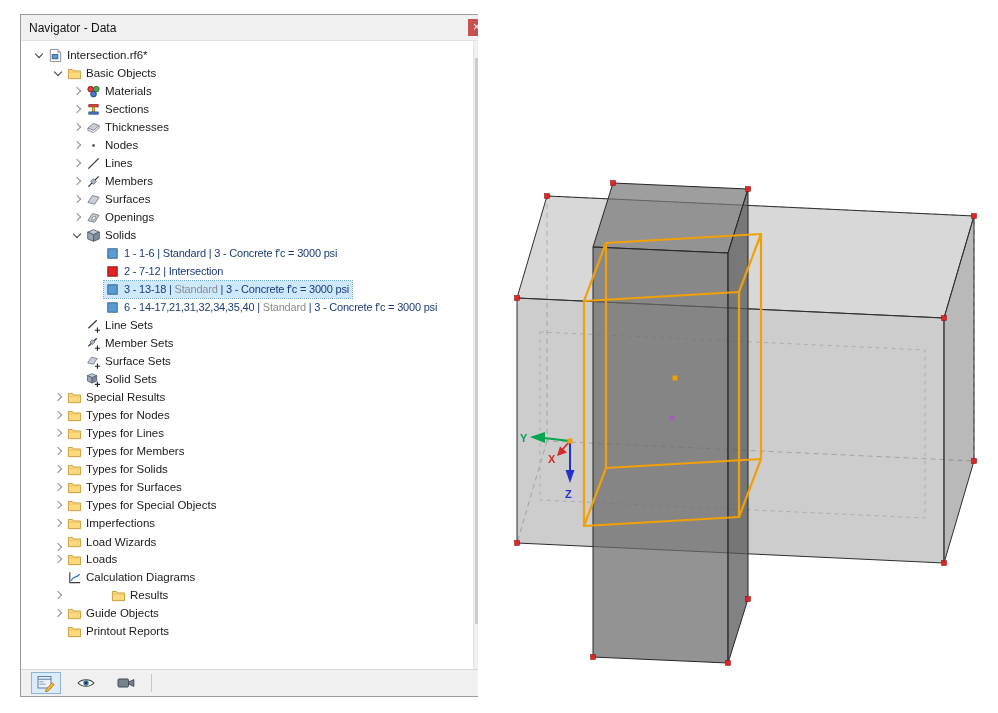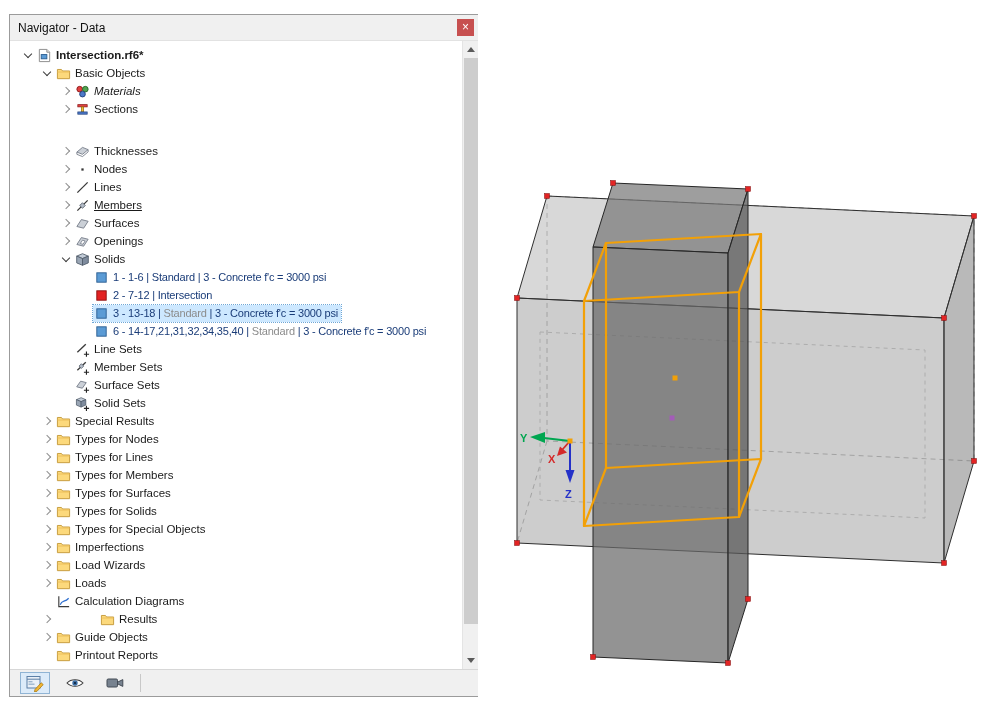--- a/index.html
+++ b/index.html
@@ -1,37 +1,37 @@
 <!DOCTYPE html>
 <html style="--selection-highlight: #F2A007; --node-marker: #E32424; --axis-x: #D42A2A; --axis-y: #00A650; --axis-z: #2431C8; --selected-row-bg: #CDE8FF; --object-text: #1A3C78; --solid-standard: #5B9BD5; --solid-intersection: #E32222; --close-button: #C75050;"><head>
 <meta charset="utf-8">
 <style>
   html,body{margin:0;padding:0}
   body{width:998px;height:713px;background:#fff;font-family:"Liberation Sans",sans-serif;position:relative;overflow:hidden}
 
   
-  .panel{position:absolute;left:9px;top:14px;width:470px;height:683px;background:#fff;
+  .panel{position:absolute;left:20px;top:14px;width:470px;height:683px;background:#fff;
          border:1px solid #9b9b9b;box-sizing:border-box;display:flex;flex-direction:column}
   .titlebar{flex:0 0 25px;background:#f0f0f0;border-bottom:1px solid #e2e2e2;display:flex;align-items:center;position:relative}
   .title{font-size:12px;color:#111;padding-left:8px}
   .closebtn{position:absolute;right:4px;top:4px;width:17px;height:17px;background:var(--close-button,#c75050);
             color:#fff;font-size:12px;line-height:16px;text-align:center;cursor:default}
   .treewrap{flex:1 1 auto;position:relative;overflow:hidden}
   .tree{position:absolute;top:0;bottom:0;left:0;right:16px;padding-top:5px;overflow:hidden}
   .trow{height:18px;display:flex;align-items:center;white-space:nowrap;font-size:11.5px;color:#1a1a1a}
   .chevbox{width:16px;flex:0 0 16px;display:flex;align-items:center;justify-content:center}
   .chev{display:inline-block;width:5px;height:5px;border-right:1.6px solid;border-bottom:1.6px solid}
   .chev.collapsed{color:#8f8f8f;transform:rotate(-45deg)}
   .chev.expanded{color:#3c3c3c;transform:rotate(45deg);margin-top:-2px}
   .tcontent{display:flex;align-items:center;height:17px;padding-right:3px}
   .tcontent.sel{background:var(--selected-row-bg,#cde8ff);outline:1px dotted #6FA7D6}
   .ticon{width:16px;height:16px;flex:0 0 16px;margin-right:4px;display:flex;align-items:center;justify-content:center}
   .ticon svg{width:15px;height:15px}
   .tlabel{color:inherit}
-  .tlabel.bold{font-weight:bold}
+  .tlabel.bold{font-weight:normal}
   .trow.obj .tlabel{color:var(--object-text,#1a3c78);font-size:11px;letter-spacing:-0.2px}
   .muted{color:#8c8c8c}
 
   
   .vscroll{position:absolute;top:0;right:0;width:16px;height:100%;background:#f0f0f0;border-left:1px solid #e4e4e4;box-sizing:border-box}
   .sb-btn{position:absolute;left:0;width:16px;height:17px;display:flex;align-items:center;justify-content:center}
   .sb-btn.up{top:0}
   .sb-btn.down{bottom:0}
   .tri-up{width:0;height:0;border-left:4px solid transparent;border-right:4px solid transparent;border-bottom:5px solid #5a5a5a}
   .tri-down{width:0;height:0;border-left:4px solid transparent;border-right:4px solid transparent;border-top:5px solid #5a5a5a}
@@ -101,21 +101,21 @@
           <span class="tcontent">
             <span class="ticon">
               <svg viewBox="0 0 16 16">
                 <path d="M1.5 13.5 v-9.8 h4.3 l1.2 1.6 h7.5 v8.2 z" fill="#FCD97C" stroke="#C49A3C"></path>
                 <path d="M1.5 6.4 h13" stroke="#EDBE5A" fill="none"></path>
               </svg>
             </span>
             <span class="tlabel">Basic Objects</span>
           </span>
         </div>
-        <div class="trow" style="padding-left: 48px; font-style: italic;">
+        <div class="trow" style="padding-left: 48px;">
           <span class="chevbox">
             <span class="chev collapsed"></span>
           </span>
           <span class="tcontent">
             <span class="ticon">
               <svg viewBox="0 0 16 16">
                 <circle cx="5" cy="5.5" r="3" fill="#E04040" stroke="#8E1C1C"></circle>
                 <circle cx="11" cy="5.5" r="3" fill="#52A352" stroke="#2A6B2A"></circle>
                 <circle cx="8" cy="10.8" r="3" fill="#4D79C9" stroke="#24447E"></circle>
               </svg>
@@ -131,21 +131,21 @@
             <span class="ticon">
               <svg viewBox="0 0 16 16">
                 <rect x="3" y="2.8" width="10" height="2.4" fill="#E04040" stroke="#8E1C1C" stroke-width=".8"></rect>
                 <rect x="6.8" y="5.2" width="2.4" height="5.4" fill="#F2C040" stroke="#96700E" stroke-width=".8"></rect>
                 <rect x="3" y="10.6" width="10" height="2.4" fill="#4D79C9" stroke="#24447E" stroke-width=".8"></rect>
               </svg>
             </span>
             <span class="tlabel">Sections</span>
           </span>
         </div>
-        <div class="trow" style="padding-left: 48px; margin-top: 24px;">
+        <div class="trow" style="padding-left: 48px;">
           <span class="chevbox">
             <span class="chev collapsed"></span>
           </span>
           <span class="tcontent">
             <span class="ticon">
               <svg viewBox="0 0 16 16">
                 <path d="M2 8.6 L8 3.6 L14 6 L8 11 z" fill="#CBD0D7" stroke="#6E7683" stroke-width=".9"></path>
                 <path d="M2 8.6 v2.4 L8 13.4 L14 8.4 V6" fill="none" stroke="#6E7683" stroke-width=".9"></path>
               </svg>
             </span>
@@ -171,21 +171,21 @@
           </span>
           <span class="tcontent">
             <span class="ticon">
               <svg viewBox="0 0 16 16">
                 <path d="M2.5 13.5 L13.5 2.5" stroke="#3a3a3a" stroke-width="1.4"></path>
               </svg>
             </span>
             <span class="tlabel">Lines</span>
           </span>
         </div>
-        <div class="trow" style="padding-left: 48px; text-decoration: underline;">
+        <div class="trow" style="padding-left: 48px;">
           <span class="chevbox">
             <span class="chev collapsed"></span>
           </span>
           <span class="tcontent">
             <span class="ticon">
               <svg viewBox="0 0 16 16">
                 <path d="M2.5 13.5 L13.5 2.5" stroke="#3a3a3a" stroke-width="1.4"></path>
                 <rect x="5.9" y="5.9" width="4.2" height="4.2" fill="#B3BBC6" stroke="#5B6470" stroke-width=".9" transform="rotate(45 8 8)"></rect>
               </svg>
             </span>
@@ -389,66 +389,66 @@
           <span class="chevbox">
             <span class="chev collapsed"></span>
           </span>
           <span class="tcontent">
             <span class="ticon">
               <svg viewBox="0 0 16 16">
                 <path d="M1.5 13.5 v-9.8 h4.3 l1.2 1.6 h7.5 v8.2 z" fill="#FCD97C" stroke="#C49A3C"></path>
                 <path d="M1.5 6.4 h13" stroke="#EDBE5A" fill="none"></path>
               </svg>
             </span>
+            <span class="tlabel">Types for Solids</span>
+          </span>
+        </div>
+        <div class="trow" style="padding-left: 29px;">
+          <span class="chevbox">
+            <span class="chev collapsed"></span>
+          </span>
+          <span class="tcontent">
+            <span class="ticon">
+              <svg viewBox="0 0 16 16">
+                <path d="M1.5 13.5 v-9.8 h4.3 l1.2 1.6 h7.5 v8.2 z" fill="#FCD97C" stroke="#C49A3C"></path>
+                <path d="M1.5 6.4 h13" stroke="#EDBE5A" fill="none"></path>
+              </svg>
+            </span>
             <span class="tlabel">Types for Surfaces</span>
           </span>
         </div>
         <div class="trow" style="padding-left: 29px;">
           <span class="chevbox">
             <span class="chev collapsed"></span>
           </span>
           <span class="tcontent">
             <span class="ticon">
               <svg viewBox="0 0 16 16">
                 <path d="M1.5 13.5 v-9.8 h4.3 l1.2 1.6 h7.5 v8.2 z" fill="#FCD97C" stroke="#C49A3C"></path>
                 <path d="M1.5 6.4 h13" stroke="#EDBE5A" fill="none"></path>
               </svg>
             </span>
-            <span class="tlabel">Types for Solids</span>
-          </span>
-        </div>
-        <div class="trow" style="padding-left: 29px;">
-          <span class="chevbox">
-            <span class="chev collapsed"></span>
-          </span>
-          <span class="tcontent">
-            <span class="ticon">
-              <svg viewBox="0 0 16 16">
-                <path d="M1.5 13.5 v-9.8 h4.3 l1.2 1.6 h7.5 v8.2 z" fill="#FCD97C" stroke="#C49A3C"></path>
-                <path d="M1.5 6.4 h13" stroke="#EDBE5A" fill="none"></path>
-              </svg>
-            </span>
             <span class="tlabel">Types for Special Objects</span>
           </span>
         </div>
         <div class="trow" style="padding-left: 29px;">
           <span class="chevbox">
             <span class="chev collapsed"></span>
           </span>
           <span class="tcontent">
             <span class="ticon">
               <svg viewBox="0 0 16 16">
                 <path d="M1.5 13.5 v-9.8 h4.3 l1.2 1.6 h7.5 v8.2 z" fill="#FCD97C" stroke="#C49A3C"></path>
                 <path d="M1.5 6.4 h13" stroke="#EDBE5A" fill="none"></path>
               </svg>
             </span>
             <span class="tlabel">Imperfections</span>
           </span>
         </div>
-        <div class="trow" style="padding-left: 29px;">
+        <div class="trow" style="padding-left: 29px; align-items: flex-end;">
           <span class="chevbox">
             <span class="chev collapsed"></span>
           </span>
           <span class="tcontent">
             <span class="ticon">
               <svg viewBox="0 0 16 16">
                 <path d="M1.5 13.5 v-9.8 h4.3 l1.2 1.6 h7.5 v8.2 z" fill="#FCD97C" stroke="#C49A3C"></path>
                 <path d="M1.5 6.4 h13" stroke="#EDBE5A" fill="none"></path>
               </svg>
             </span>

